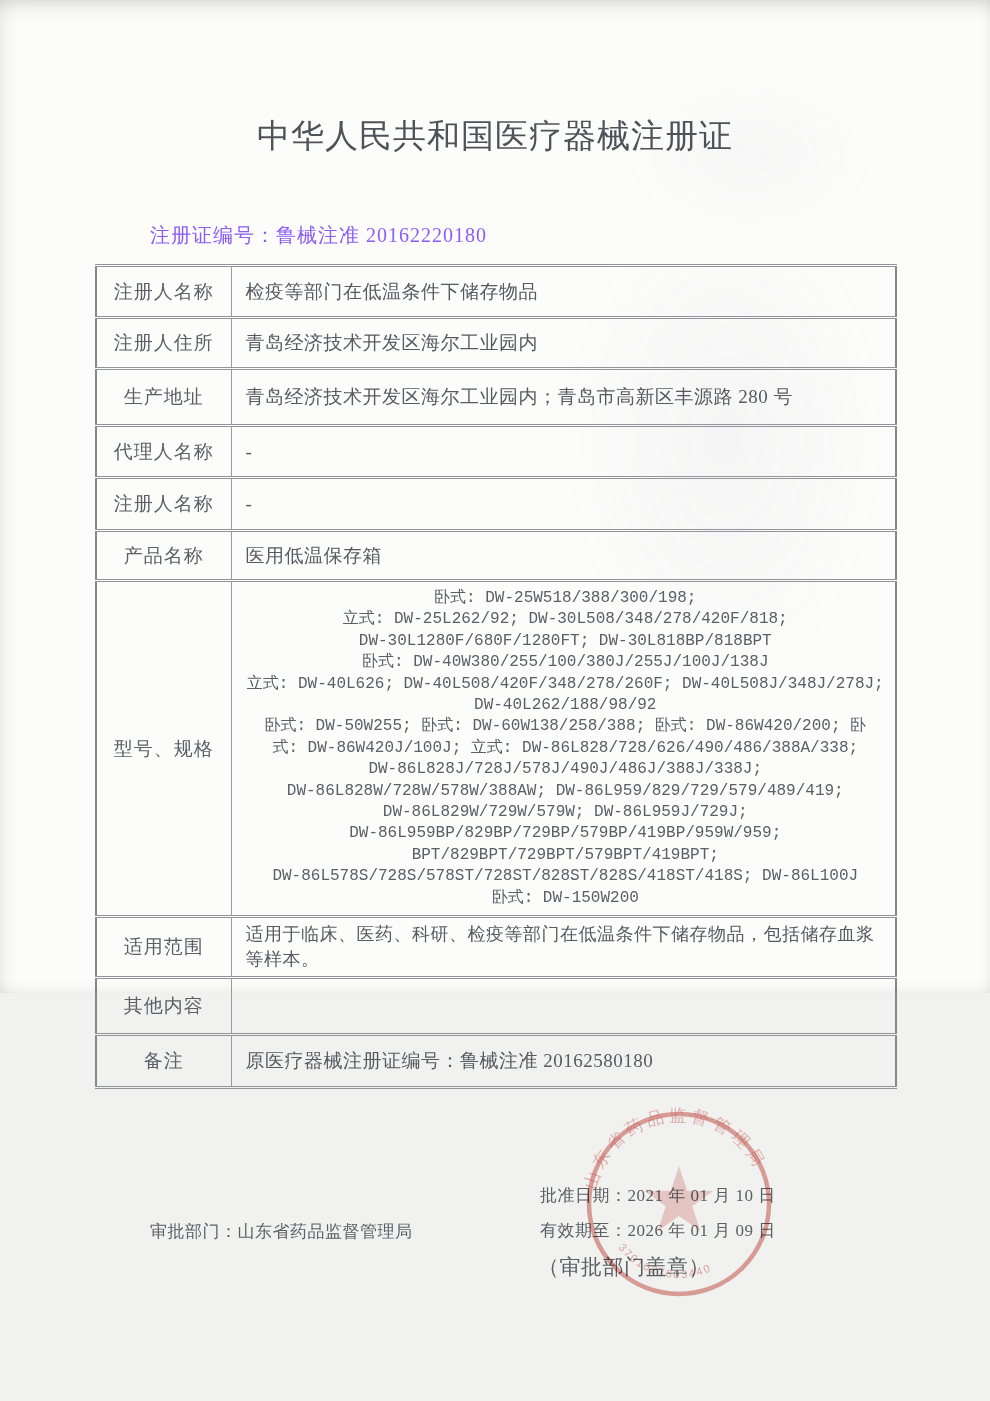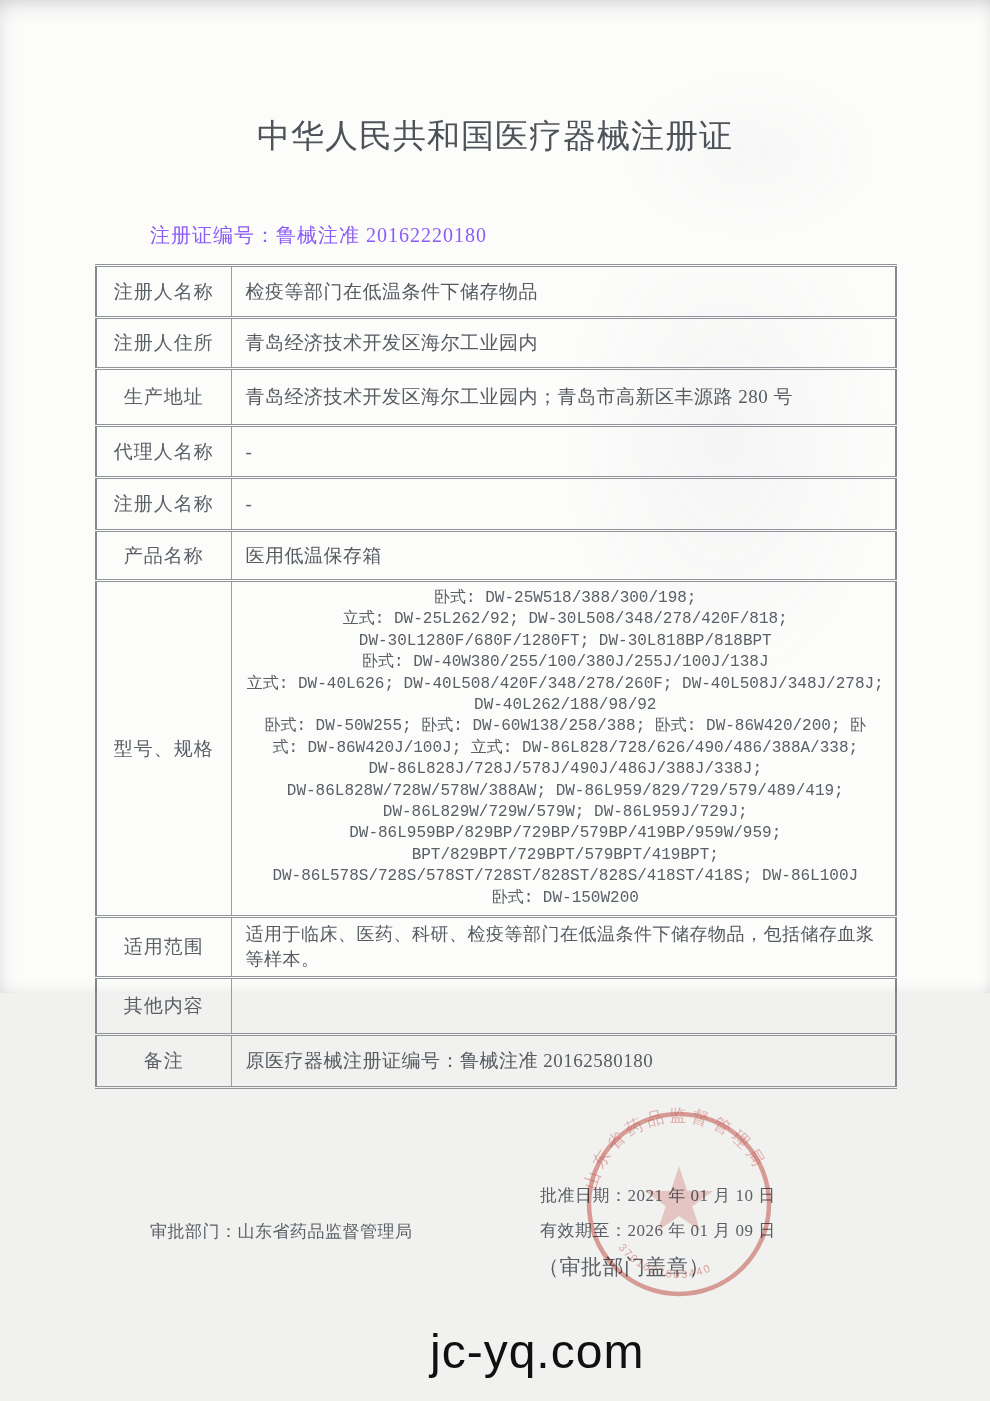--- a/index.html
+++ b/index.html
@@ -183,15 +183,14 @@
     <circle cx="120" cy="120" r="90" fill="none" stroke="#c9453e" stroke-width="4.5" opacity="0.55"></circle>
     <path d="M120,82 L128.2,106.7 L154.2,106.9 L133.3,122.3 L141.2,147.1 L120,132 L98.8,147.1 L106.7,122.3 L85.8,106.9 L111.8,106.7 Z" fill="#c9453e" opacity="0.28"></path>
     <text font-size="17" letter-spacing="4.5" fill="#c9453e" opacity="0.42" font-family="Liberation Serif, DejaVu Serif, serif">
       <textPath href="#arcTop" startOffset="6%">山东省药品监督管理局</textPath>
     </text>
     <text font-size="11" letter-spacing="2" fill="#c9453e" opacity="0.5" font-family="Liberation Sans, DejaVu Sans, sans-serif">
       <textPath href="#arcBottom" startOffset="8%">3701027603440</textPath>
     </text>
   </svg>
 
-  <div class="site-watermark">jc-yq.com</div>
 
 </div>
 
 </body></html>

